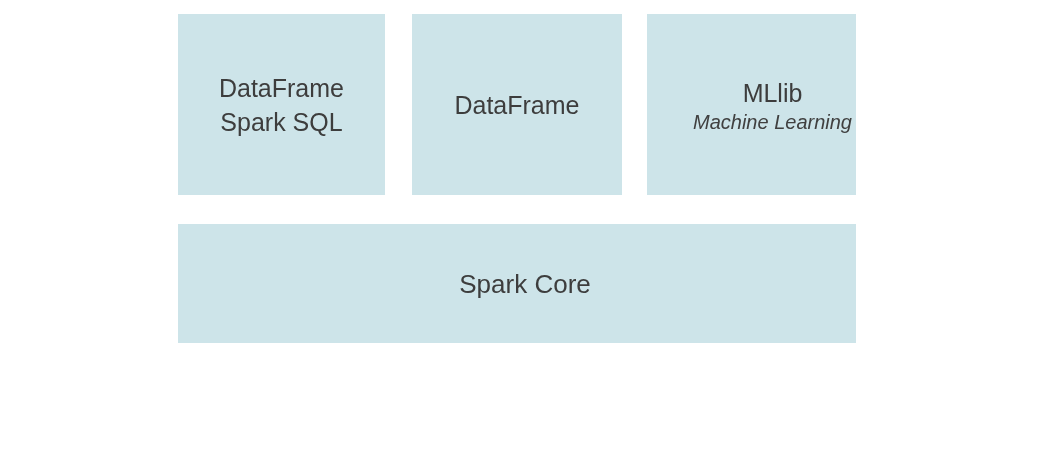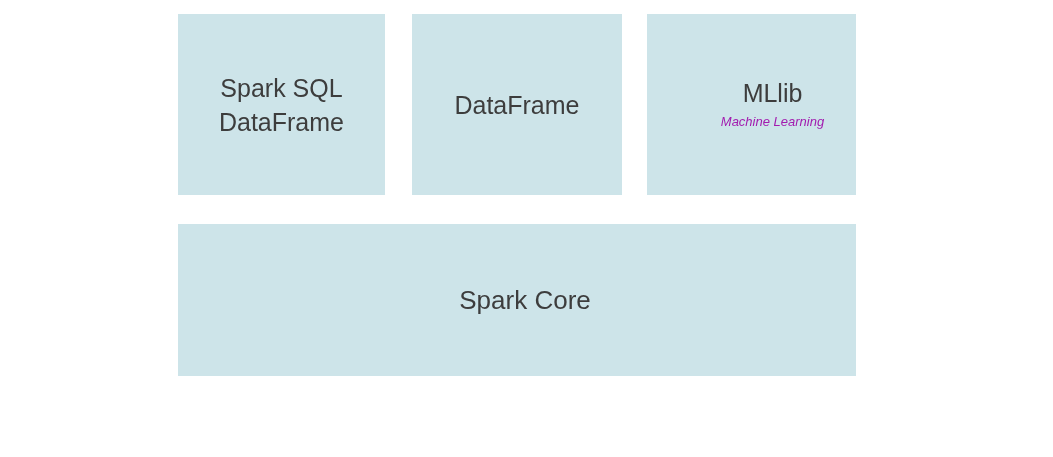--- a/index.html
+++ b/index.html
@@ -22,37 +22,37 @@
     align-items: center;
     justify-content: center;
     text-align: center;
   }
   .box-label {
     font-size: 25px;
     line-height: 34px;
     color: #3d3d3d;
   }
   .box-sublabel {
-    font-size: 13px;
+    font-size: 20px;
     font-style: italic;
     line-height: 24px;
-    color: #a21caf;
+    color: #404040;
   }
   #box-spark-sql  { left: 178px; top: 14px;  width: 207px; height: 181px; }
   #box-streaming  { left: 412px; top: 14px;  width: 210px; height: 181px; }
   #box-mllib      { left: 647px; top: 14px;  width: 209px; height: 181px; padding-left: 42px; }
-  #box-spark-core { left: 178px; top: 224px; width: 678px; height: 152px; padding-left: 16px; }
+  #box-spark-core { left: 178px; top: 224px; width: 678px; height: 119px; padding-left: 16px; }
   #box-spark-core .box-label { font-size: 26px; }
 </style>
 </head>
 <body>
 
 <div class="box" id="box-spark-sql">
+  <div class="box-label">DataFrame</div>
   <div class="box-label">Spark SQL</div>
-  <div class="box-label">DataFrame</div>
 </div>
 
 <div class="box" id="box-streaming">
   <div class="box-label">DataFrame</div>
 </div>
 
 <div class="box" id="box-mllib">
   <div class="box-label">MLlib</div>
   <div class="box-sublabel">Machine Learning</div>
 </div>

